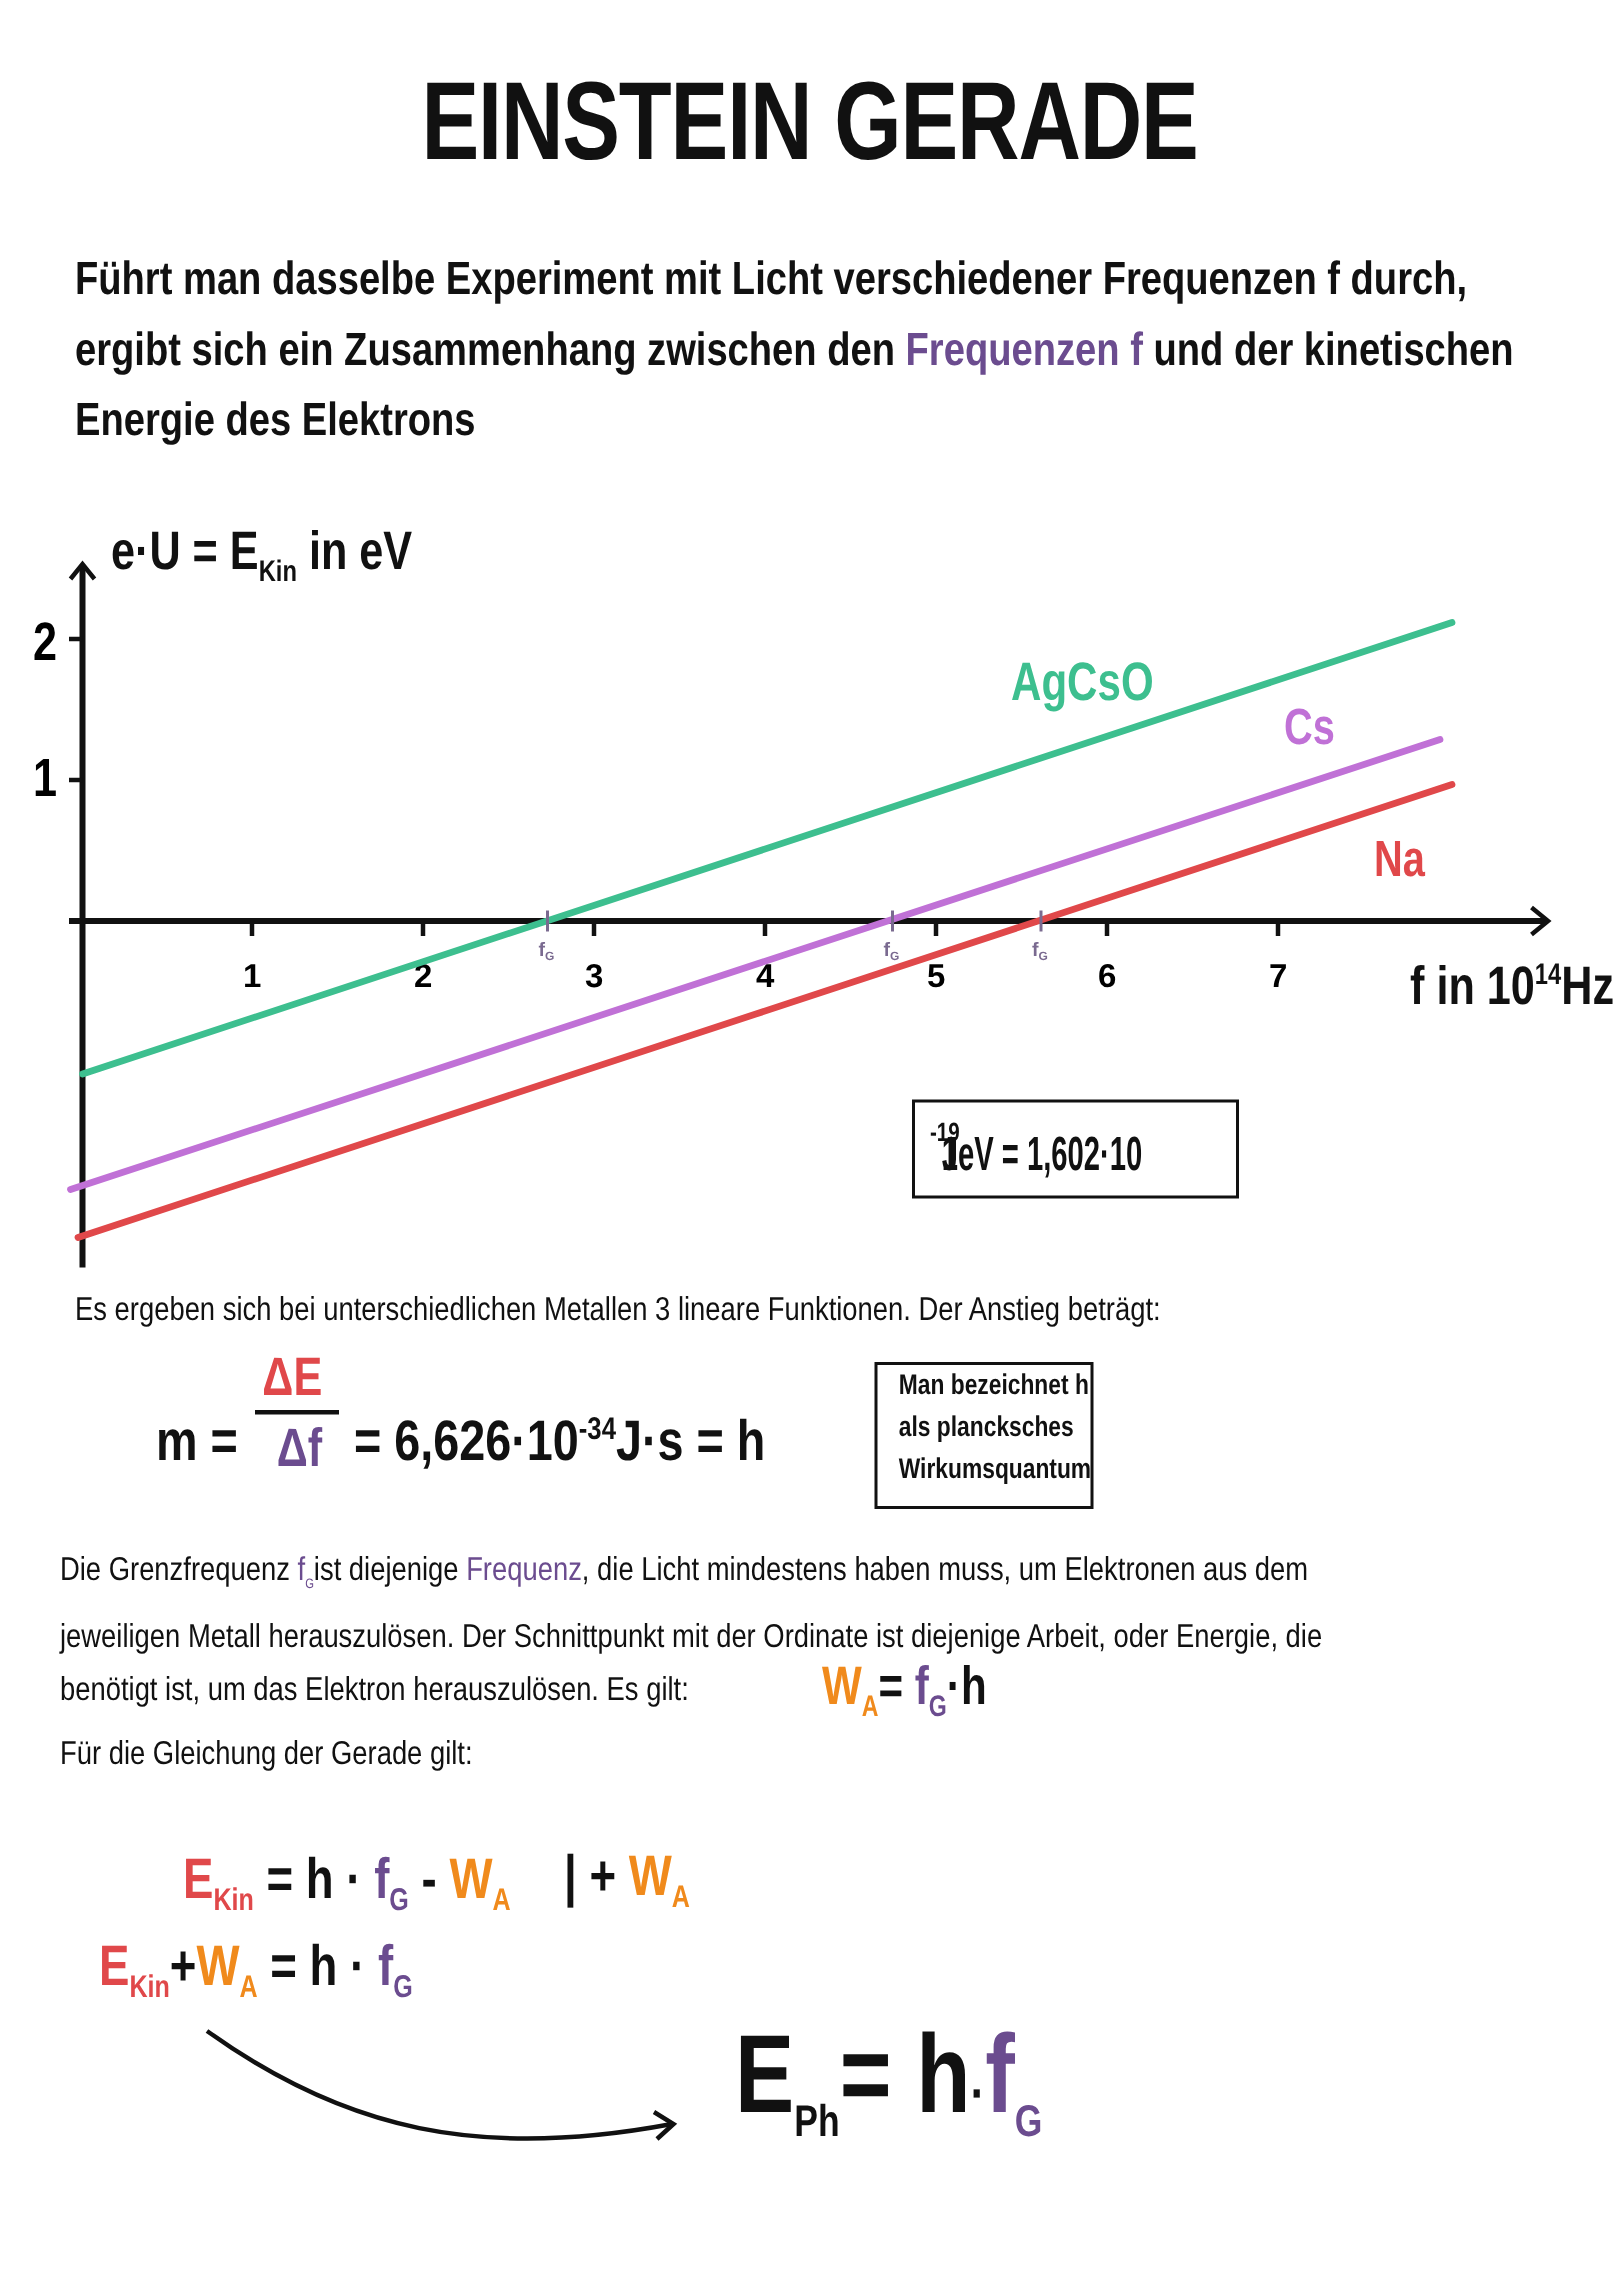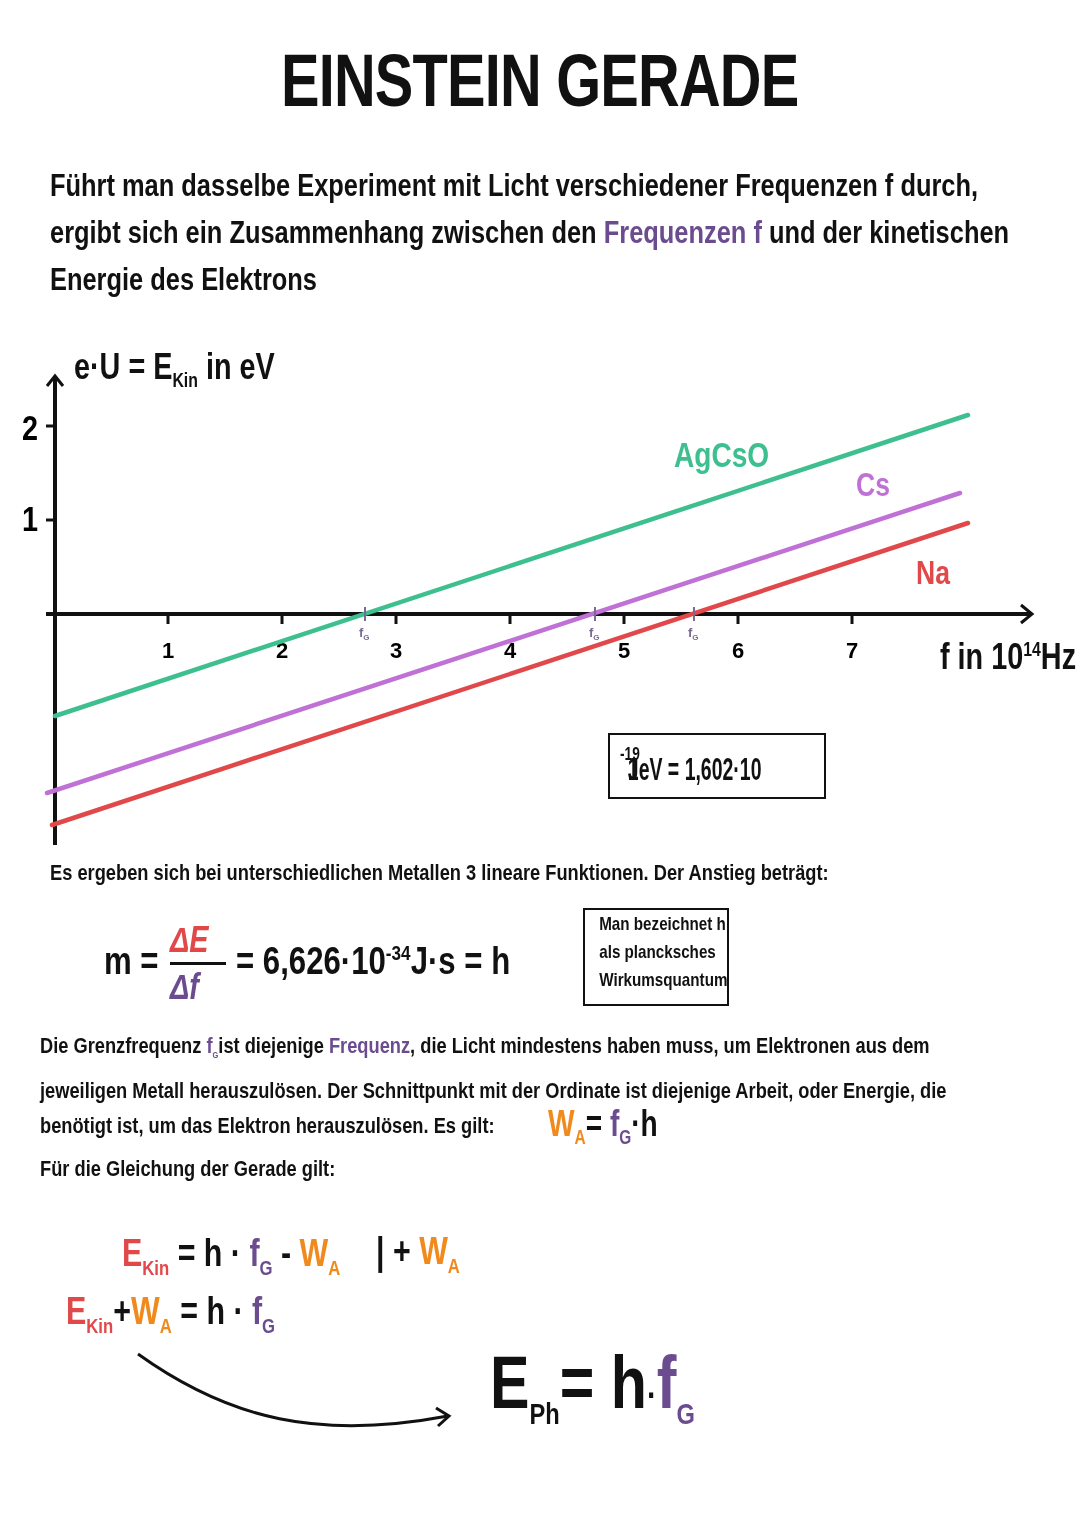--- a/index.html
+++ b/index.html
@@ -5,21 +5,21 @@
   html, body { margin: 0; padding: 0; background: #ffffff; }
   body { width: 1080px; height: 1527px; position: relative; overflow: hidden;
          font-family: "Liberation Sans", "DejaVu Sans", sans-serif; color: #111; }
   .abs { position: absolute; }
   #title { left: 0; width: 1080px; top: 38px; text-align: center; font-size: 74px; font-weight: bold;
            letter-spacing: -1px; }
   #title span { display: inline-block; transform: scaleX(0.78); }
   .para { font-size: 31px; line-height: 47px; font-weight: bold; }
   .para .line { display: block; transform: scaleX(0.82); transform-origin: left top; white-space: nowrap; }
   .hl { color: #6b4c8f; }
-  .small { font-size: 22px; line-height: 35px; font-weight: bold; }
+  .small { font-size: 22px; line-height: 35px; font-weight: normal; }
   .small .line { display: block; transform: scaleX(0.83); transform-origin: left top; white-space: nowrap; }
   svg text { font-family: "Liberation Sans", "DejaVu Sans", sans-serif; font-weight: bold; }
   .box1 { left: 608px; top: 733px; width: 214px; height: 62px; border: 2.5px solid #111; }
   .box1 span { position: absolute; left: 10px; top: 8px; font-size: 32px; font-weight: bold;
                transform: scaleX(0.78); transform-origin: left top; white-space: nowrap; }
   .box2 { left: 583px; top: 908px; width: 142px; height: 94px; border: 2px solid #111; text-align: right; }
   .box2 .bl { display: block; font-size: 19px; line-height: 28px; font-weight: bold; transform: scaleX(0.8); white-space: nowrap; }
   .eq { font-weight: bold; white-space: nowrap; transform-origin: left top; }
   .red { color: #e0484a; }
   .orange { color: #f08a1c; }
@@ -99,21 +99,21 @@
 
 <div class="abs box1">
   <span><span>1eV = 1,602·10</span><sup>-19</sup><span>J</span></span>
 </div>
 
 <div class="abs small" style="left:50px; top:855px;">
   <span class="line">Es ergeben sich bei unterschiedlichen Metallen 3 lineare Funktionen. Der Anstieg beträgt:</span>
 </div>
 
 <div class="abs eq" style="left:104px; top:940px; font-size:38px; transform:scaleX(0.82);"><span>m =</span></div>
-<div class="abs" style="left:170px; top:920px; width:56px; text-align:left;font-style:italic;">
+<div class="abs" style="left:170px; top:898px; width:56px; text-align:right;">
   <div class="eq red" style="font-size:36px; line-height:40px; transform:scaleX(0.8);">ΔE</div>
   <div style="height:3px; background:#111; margin:2px 0;"></div>
   <div class="eq purple" style="font-size:36px; line-height:40px; transform:scaleX(0.8);">Δf</div>
 </div>
 <div class="abs eq" style="left:236px; top:940px; font-size:38px; transform:scaleX(0.82);">
   <span>= 6,626·10</span><sup>-34</sup><span>J·s = h</span>
 </div>
 
 <div class="abs box2">
   <span class="bl">Man bezeichnet h</span>

